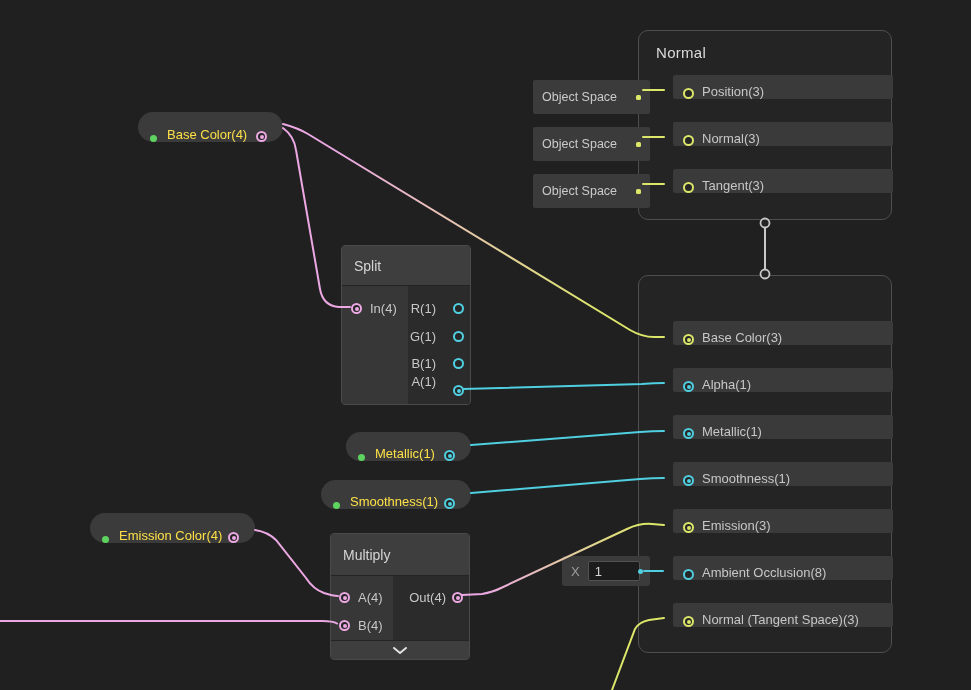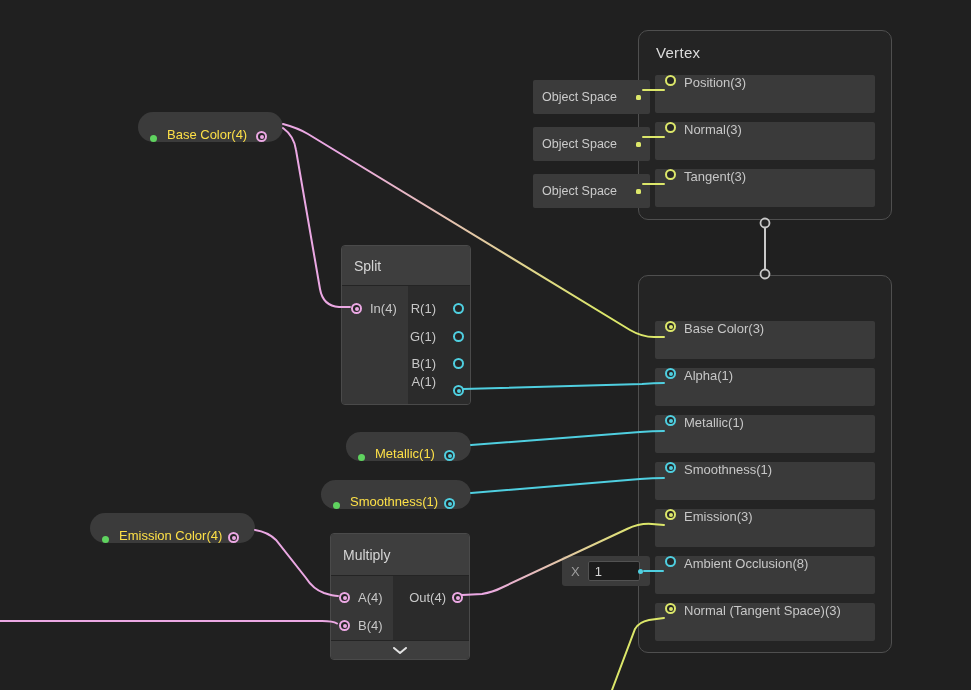--- a/index.html
+++ b/index.html
@@ -7,21 +7,21 @@
     --row-bg:#3A3A3A; --panel-header:#3E3E3E; --left-col:#373737; --right-col:#2B2B2B;
     --pill-bg:#3B3B3B; --text:#C7C7C7; --title:#DBDBDB;
     --pink:#EBA8E3; --yellow:#DCE76A; --cyan:#4FCFE0; --green:#5FD35F; --wire_gray:#C8C8C8;
   }
   *{margin:0;padding:0;box-sizing:border-box}
   html,body{width:971px;height:690px;overflow:hidden}
   body{background:var(--bg);font-family:"Liberation Sans",sans-serif;position:relative}
 
   .node{position:absolute;background:var(--node-bg);border:1px solid var(--node-border);border-radius:10px;z-index:1}
   .node-title{font-size:15px;color:var(--title);padding:13px 0 0 17px;letter-spacing:.3px}
-  .slot-row{position:absolute;left:16px;width:220px;height:38px;background:var(--row-bg);border-radius:2px;display:flex;align-items:flex-start}
+  .slot-row{position:absolute;left:34px;width:220px;height:24px;background:var(--row-bg);border-radius:2px;display:flex;align-items:flex-end}
   .slot-row .label{font-size:13px;color:var(--text);margin-left:8px}
 
   .port{display:inline-block;width:11px;height:11px;border-radius:50%;border:2px solid var(--c);background:#262626;position:relative;flex:none}
   .port::after{content:"";position:absolute;inset:1.5px;border-radius:50%;background:var(--c)}
   .port.hollow::after{display:none}
   .p-pink{--c:var(--pink)} .p-cyan{--c:var(--cyan)} .p-yellow{--c:var(--yellow)}
   .slot-row .port{margin-left:10px}
   .abs{position:absolute}
 
   .osbox{position:absolute;left:533px;width:117px;height:34px;background:var(--pill-bg);border-radius:2px;
@@ -50,21 +50,21 @@
                 color:#D6D6D6;font-size:13px;padding-left:6px;font-family:"Liberation Sans",sans-serif;outline:none}
   .xdot{position:absolute;right:7px;top:50%;margin-top:-2.5px;width:5px;height:5px;border-radius:50%;background:var(--cyan)}
 
   svg.wires{position:absolute;left:0;top:0;z-index:5;pointer-events:none}
   svg.wires path,svg.wires line{fill:none;stroke-width:2;stroke-linecap:round}
 </style>
 </head>
 <body>
 
 <div class="node" style="left:638px;top:30px;width:254px;height:190px">
-  <div class="node-title">Vertex</div>
+  <div class="node-title">Normal</div>
   <div class="slot-row" style="top:44px">
     <span class="port p-yellow hollow"></span>
     <span class="label">Position(3)</span>
   </div>
   <div class="slot-row" style="top:91px">
     <span class="port p-yellow hollow"></span>
     <span class="label">Normal(3)</span>
   </div>
   <div class="slot-row" style="top:138px">
     <span class="port p-yellow hollow"></span>

